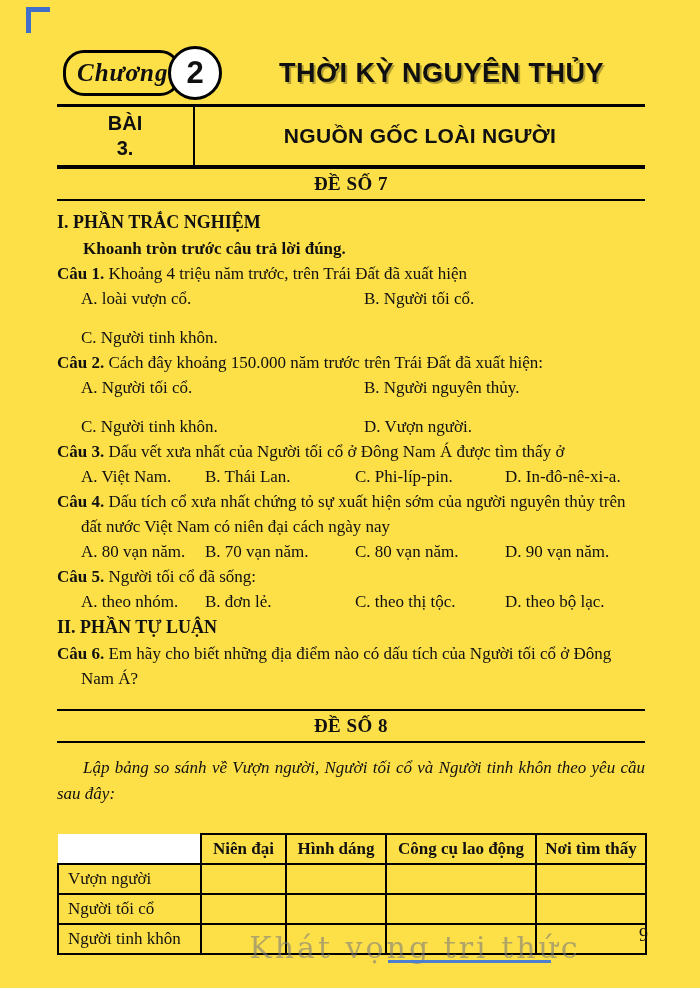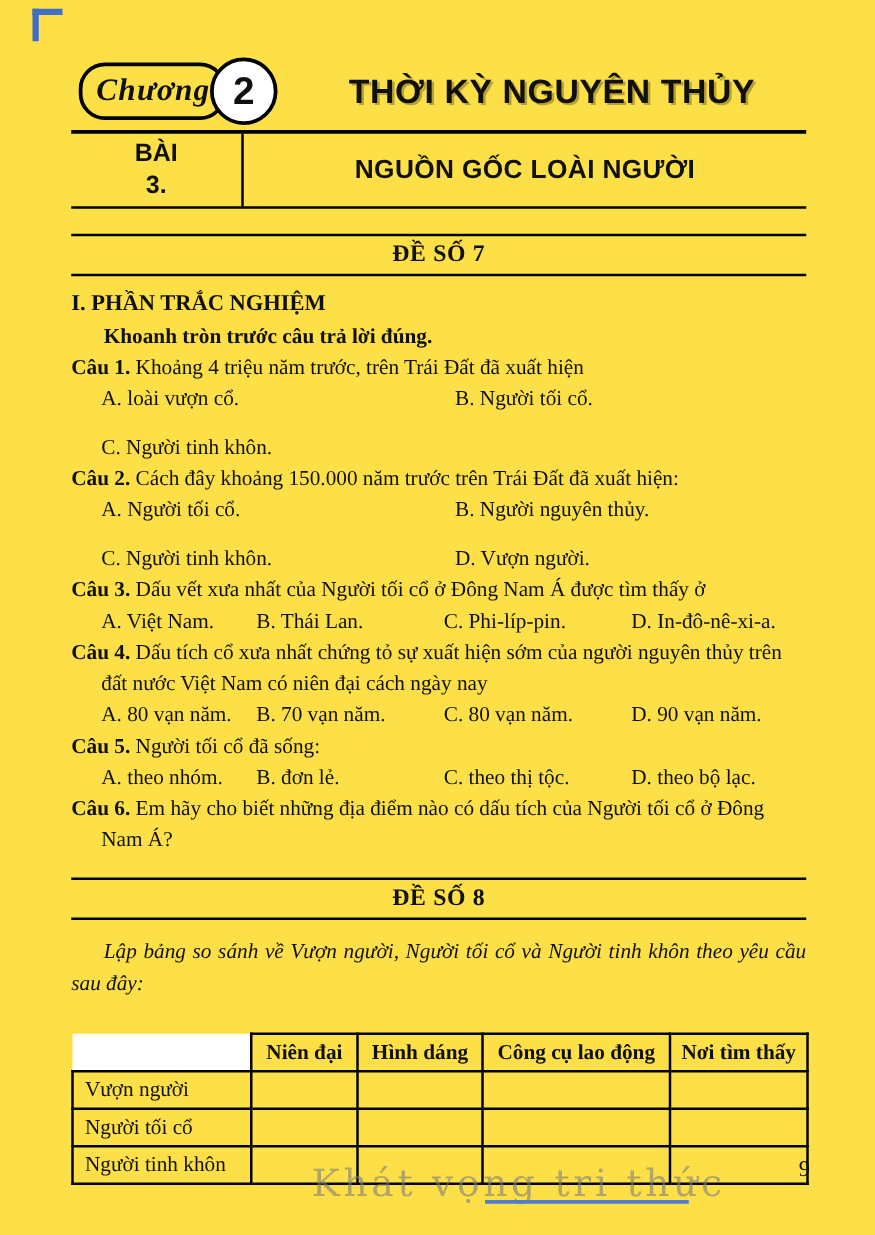--- a/index.html
+++ b/index.html
@@ -16,21 +16,21 @@
   .chapter-word{font-style:italic;font-weight:bold;font-size:25px;padding-left:11px;letter-spacing:1px;}
   .chapter-circle{position:absolute;right:-44px;top:-7px;width:48px;height:48px;border:3.5px solid #000;border-radius:50%;background:#fff;display:flex;align-items:center;justify-content:center;font-family:"Liberation Sans",sans-serif;font-weight:bold;font-size:31px;}
   .chapter-title{margin-left:98px;font-family:"Liberation Sans",sans-serif;font-weight:bold;font-size:27px;letter-spacing:0.5px;text-shadow:2px 2px 0 rgba(0,0,0,0.28);white-space:nowrap;}
 
   
   .lesson-row{display:flex;border-bottom:2.5px solid #000;height:58px;}
   .lesson-left{width:136px;border-right:2.5px solid #000;display:flex;flex-direction:column;align-items:center;justify-content:center;font-family:"Liberation Sans",sans-serif;font-weight:bold;font-size:20px;line-height:1.25;}
   .lesson-title{flex:1;display:flex;align-items:center;justify-content:center;font-family:"Liberation Sans",sans-serif;font-weight:bold;font-size:21px;letter-spacing:0.3px;}
 
   
-  .de-block{margin-top:20px;border-top:2px solid #000;border-bottom:2px solid #000;text-align:center;font-weight:bold;font-size:19px;padding:4px 0;letter-spacing:0.5px;}
+  .de-block{border-top:2px solid #000;border-bottom:2px solid #000;text-align:center;font-weight:bold;font-size:19px;padding:4px 0;letter-spacing:0.5px;}
   .de-block.de8{margin-top:18px;}
 
   
   p{margin:0;}
   .body-text{font-size:17px;line-height:25px;margin-top:8px;}
   .sec-title{font-weight:bold;font-size:18px;line-height:27px;}
   .instruction{font-weight:bold;text-indent:26px;}
   .q-text{padding-left:24px;text-indent:-24px;}
   .q-label{font-weight:bold;}
   .opts{display:grid;padding-left:24px;}
@@ -113,20 +113,21 @@
       </div>
 
       <p class="q-text"><b class="q-label">Câu 5.</b> <span>Người tối cổ đã sống:</span></p>
       <div class="opts opts-1x4">
         <span>A. theo nhóm.</span>
         <span>B. đơn lẻ.</span>
         <span>C. theo thị tộc.</span>
         <span>D. theo bộ lạc.</span>
       </div>
 
+      <p class="sec-title">II. PHẦN TỰ LUẬN</p>
       <p class="q-text"><b class="q-label">Câu 6.</b> <span>Em hãy cho biết những địa điểm nào có dấu tích của Người tối cổ ở Đông Nam Á?</span></p>
     </div>
 
     <div class="de-block de8">ĐỀ SỐ 8</div>
 
     <p class="cmp-intro">Lập bảng so sánh về Vượn người, Người tối cổ và Người tinh khôn theo yêu cầu sau đây:</p>
 
     <table class="cmp">
       <colgroup>
         <col style="width:143px">

